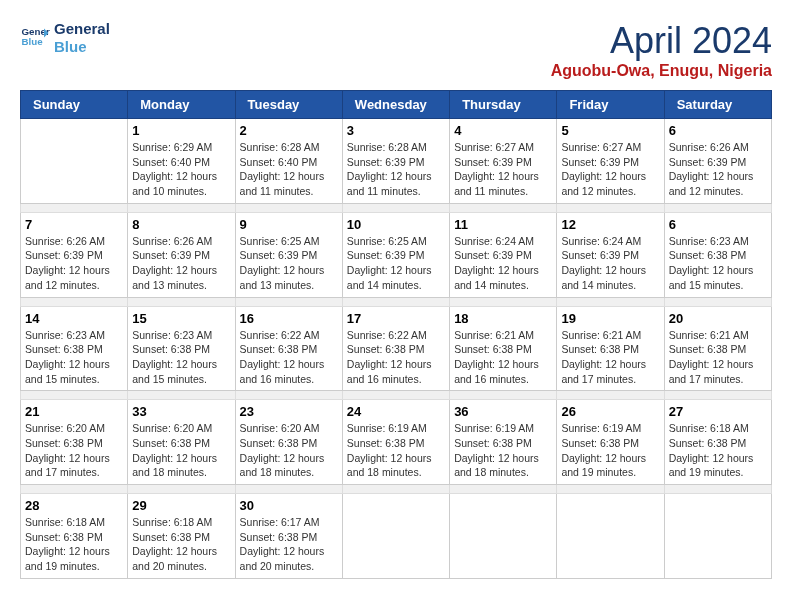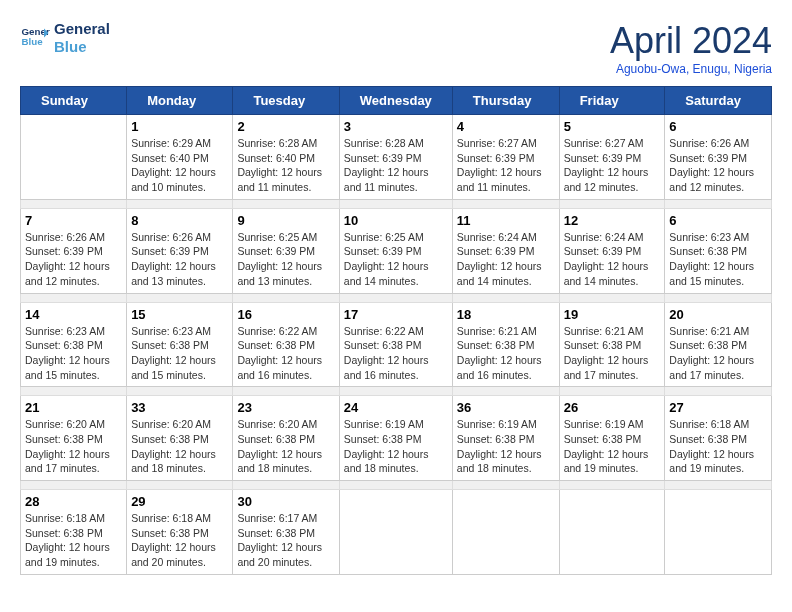--- a/index.html
+++ b/index.html
@@ -28,32 +28,33 @@
     }
     .title-block {
       text-align: right;
     }
     .main-title {
       font-size: 36px;
       font-weight: normal;
       color: #1a3a6b;
     }
     .subtitle {
-      font-size: 12px;
-      color: #1d4ed8;
+      font-size: 16px;
+      color: #b91c1c;
+      font-weight: bold;
     }
     .calendar {
       width: 100%;
       border-collapse: collapse;
       font-size: 11px;
     }
     .calendar th {
       background: #2255a4;
       color: #fff;
-      padding: 6px 20px;
+      padding: 6px 12px;
       text-align: left;
       font-size: 13px;
       font-weight: bold;
       border: 1px solid #1a4080;
     }
     .calendar td {
       border: 1px solid #ccc;
       vertical-align: top;
       padding: 4px;
       width: calc(100% / 7);

